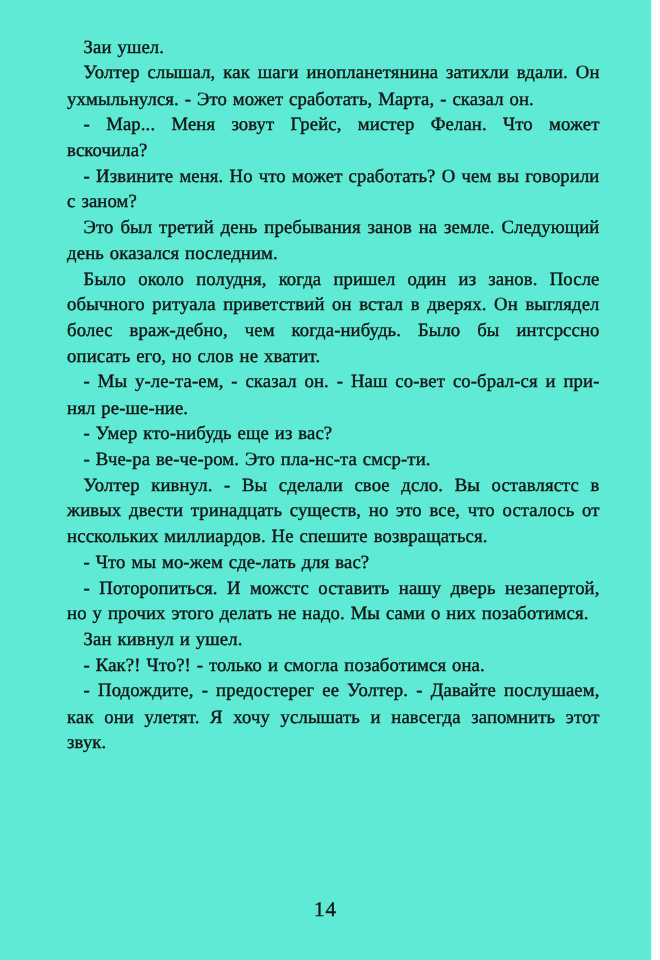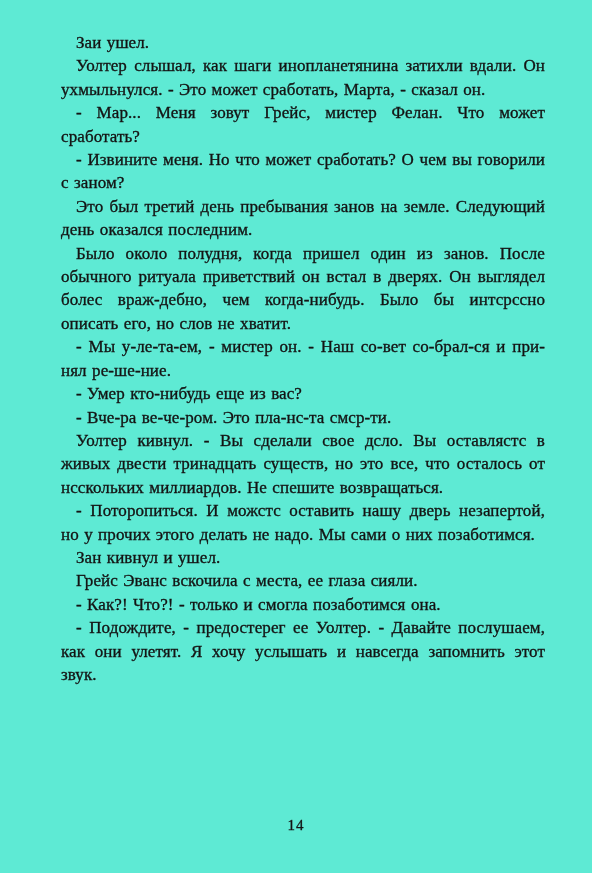--- a/index.html
+++ b/index.html
@@ -32,40 +32,40 @@
     letter-spacing: 0.1px;
     word-spacing: 1px;
     -webkit-text-stroke: 0.35px #141414;
   }
   .page-number {
     position: absolute;
     top: 817px;
     left: 0;
     width: 100%;
     text-align: center;
-    font-size: 15px;
+    font-size: 19px;
     letter-spacing: 1px;
     -webkit-text-stroke: 0.3px #141414;
   }
 </style>
 </head>
 <body>
 
 <div class="book-page">
   <div class="text-block" id="text-block">
       <p>Заи ушел.</p>
       <p>Уолтер слышал, как шаги инопланетянина затихли вдали. Он ухмыльнулся. - Это может сработать, Марта, - сказал он.</p>
-      <p>- Мар... Меня зовут Грейс, мистер Фелан. Что может сработать?</p>
+      <p>- Мар... Меня зовут Грейс, мистер Фелан. Что может вскочила?</p>
       <p>- Извините меня. Но что может сработать? О чем вы говорили с заном?</p>
       <p>Это был третий день пребывания занов на земле. Следующий день оказался последним.</p>
       <p>Было около полудня, когда пришел один из занов. После обычного ритуала приветствий он встал в дверях. Он выглядел болес враж-дебно, чем когда-нибудь. Было бы интсрссно описать его, но слов не хватит.</p>
-      <p>- Мы у-ле-та-ем, - мистер он. - Наш со-вет со-брал-ся и при-нял ре-ше-ние.</p>
+      <p>- Мы у-ле-та-ем, - сказал он. - Наш со-вет со-брал-ся и при-нял ре-ше-ние.</p>
       <p>- Умер кто-нибудь еще из вас?</p>
       <p>- Вче-ра ве-че-ром. Это пла-нс-та смср-ти.</p>
       <p>Уолтер кивнул. - Вы сделали свое дсло. Вы оставлястс в живых двести тринадцать существ, но это все, что осталось от нсскольких миллиардов. Не спешите возвращаться.</p>
+      <p>- Что мы мо-жем сде-лать для вас?</p>
       <p>- Поторопиться. И можстс оставить нашу дверь незапертой, но у прочих этого делать не надо. Мы сами о них позаботимся.</p>
       <p>Зан кивнул и ушел.</p>
-      <p>Грейс Эванс вскочила с места, ее глаза сияли.</p>
       <p>- Как?! Что?! - только и смогла позаботимся она.</p>
       <p>- Подождите, - предостерег ее Уолтер. - Давайте послушаем, как они улетят. Я хочу услышать и навсегда запомнить этот звук.</p>
     </div>
   <div class="page-number">14</div>
 </div>
 
 </body></html>

